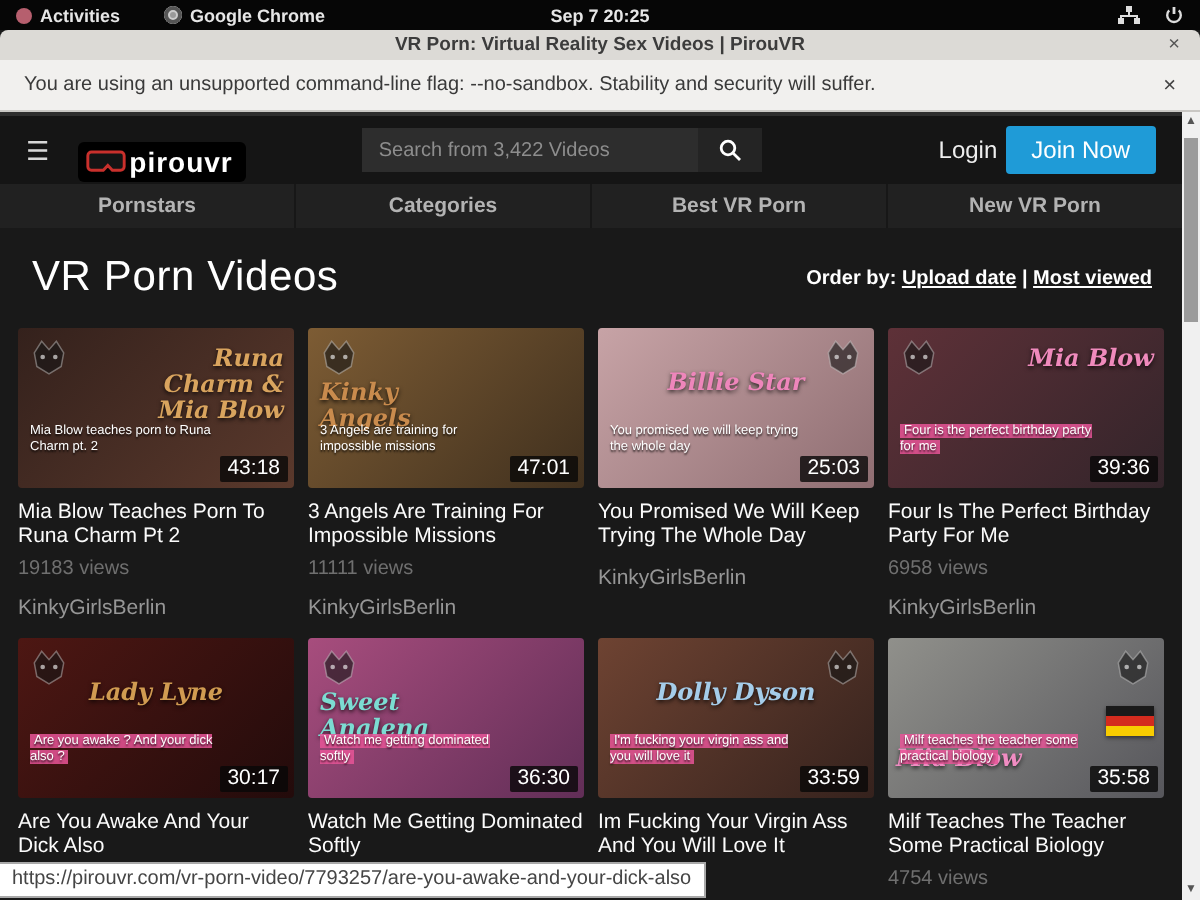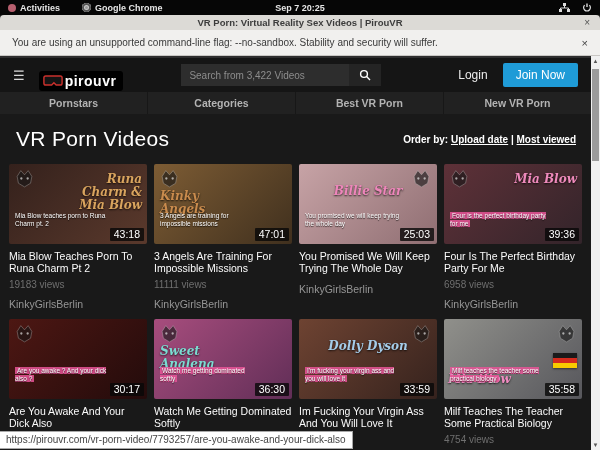--- a/index.html
+++ b/index.html
@@ -38,21 +38,21 @@
   .burger { color:#d8d8d8; font-size:13px; line-height:1; cursor:pointer; }
   .logo { display:flex; align-items:center; gap:2px; background:#000; border-radius:3px;
           padding:2px 7px 2px 4px; margin-left:14px; cursor:pointer;margin-top:12px; }
   .logo-text { color:#fff; font-weight:bold; font-size:14px; letter-spacing:.5px; }
   .searchwrap { display:flex; margin-left:58px; }
   .searchwrap input { width:168px; height:22px; background:#2d2d2d; border:0; outline:none;
           color:#cfcfcf; font-size:10px; padding:0 8px; }
   .searchwrap input::placeholder { color:#8d8d8d; }
   .searchbtn { width:32px; height:22px; background:#242424; border:0; display:flex;
           align-items:center; justify-content:center; cursor:pointer; }
-  .login { color:#ededed; font-size:12px; margin-left:auto; margin-right:15px; cursor:pointer; }
+  .login { color:#ededed; font-size:12px; margin-left:auto; margin-right:4px; cursor:pointer; }
   .join { background:#1f9bd7; color:#fff; font-size:12px; padding:5px 13px; border-radius:2px;
           border:0; cursor:pointer; }
 
   .nav { height:22px; background:#212121; display:flex; }
   .nav .nitem { flex:1; display:flex; align-items:center; justify-content:center; color:#b3b3b3;
           font-size:10.5px; font-weight:bold; border-left:1px solid #171717; cursor:pointer; }
   .nav .nitem:first-child { border-left:0; }
 
   .headrow { display:flex; align-items:center; margin:13px 15px 13px 16px; }
   .h1 { color:#fff; font-size:21px; font-weight:400; letter-spacing:.3px;text-align:center; }
@@ -241,20 +241,21 @@
     <div class="studio">KinkyGirlsBerlin</div>
   </div>
 
   <div class="card">
     <div class="thumb" style="background: linear-gradient(135deg, rgb(77, 23, 19) 0%, rgb(35, 11, 11) 100%);">
       <svg class="mask logo-tl" viewBox="0 0 20 20">
         <polygon points="3,8 6.5,2.5 10,6.5 13.5,2.5 17,8 15.8,14.5 10,18 4.2,14.5" fill="rgba(22,22,22,0.72)" stroke="rgba(200,200,200,0.55)" stroke-width="0.7"></polygon>
         <circle cx="7" cy="10" r="1.1" fill="#bbb"></circle>
               <circle cx="13" cy="10" r="1.1" fill="#bbb"></circle>
       </svg>
+      <div class="oname pos-c" style="color: rgb(208, 155, 81);">Lady Lyne</div>
       <div class="cap cap-pink"><span>Are you awake ? And your dick also ?</span></div>
 
       <span class="dur">30:17</span>
     </div>
     <div class="vtitle">Are You Awake And Your Dick Also</div>
     <div class="views">4935 views</div>
 
   </div>
 
   <div class="card">

